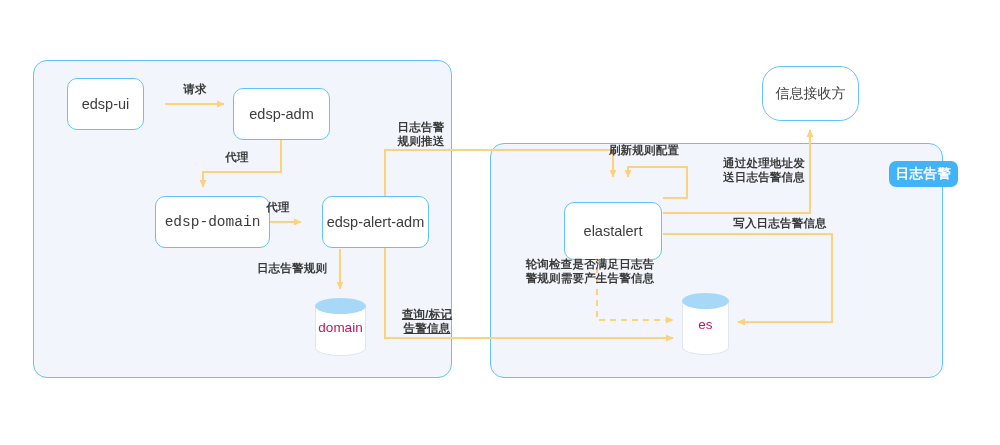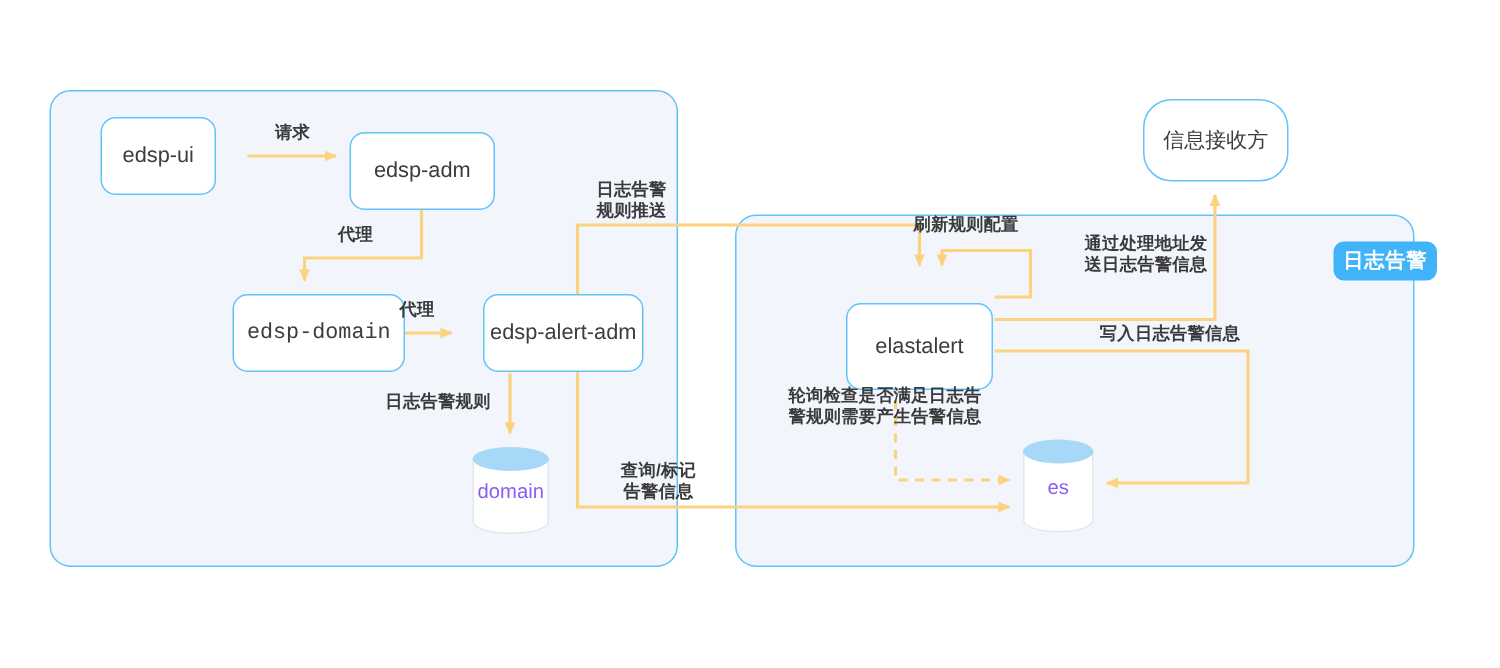--- a/index.html
+++ b/index.html
@@ -68,21 +68,21 @@
     background:#a8d8f8;border-radius:50%;box-sizing:border-box;
   }
   .cyl .bot{
     position:absolute;left:0;bottom:0;width:100%;height:16px;
     background:#ffffff;border:1.4px solid #dfe6ee;border-top:none;
     border-radius:0 0 50% 50%;box-sizing:border-box;
   }
   .cyl .cyl-label{
     position:absolute;left:0;top:0;width:100%;height:100%;
     display:flex;align-items:center;justify-content:center;
-    color:#8b5cf6;font-size:13.5px;
+    color:#be185d;font-size:13.5px;
   }
   #c-domain{left:315px;top:298px;width:51px;height:58px;}
   #c-es    {left:682px;top:293px;width:47px;height:62px;}
 
   
   .elabel{
     position:absolute;
     color:#3a3a3a;
     font-size:11.5px;
     font-weight:700;
@@ -162,21 +162,21 @@
     <div class="top"></div>
     <div class="cyl-label">es</div>
   </div>
 
   <div class="elabel" style="left:169px;top:82px;width:52px;">请求</div>
   <div class="elabel" style="left:211px;top:150px;width:52px;">代理</div>
   <div class="elabel" style="left:255px;top:200px;width:46px;">代理</div>
   <div class="elabel" style="left:252px;top:261px;width:80px;">日志告警规则</div>
   <div class="elabel" style="left:386px;top:120px;width:70px;">日志告警
 规则推送</div>
-  <div class="elabel" style="left:404px;top:307px;width:70px;">查询/标记
+  <div class="elabel" style="left:392px;top:307px;width:70px;text-decoration:underline;">查询/标记
 告警信息</div>
   <div class="elabel" style="left:606px;top:143px;width:76px;">刷新规则配置</div>
   <div class="elabel" style="left:712px;top:156px;width:104px;">通过处理地址发
 送日志告警信息</div>
   <div class="elabel" style="left:720px;top:216px;width:120px;">写入日志告警信息</div>
   <div class="elabel" style="left:516px;top:257px;width:148px;">轮询检查是否满足日志告
 警规则需要产生告警信息</div>
 
   <div class="panel-badge" id="badge-alert">日志告警</div>
 

